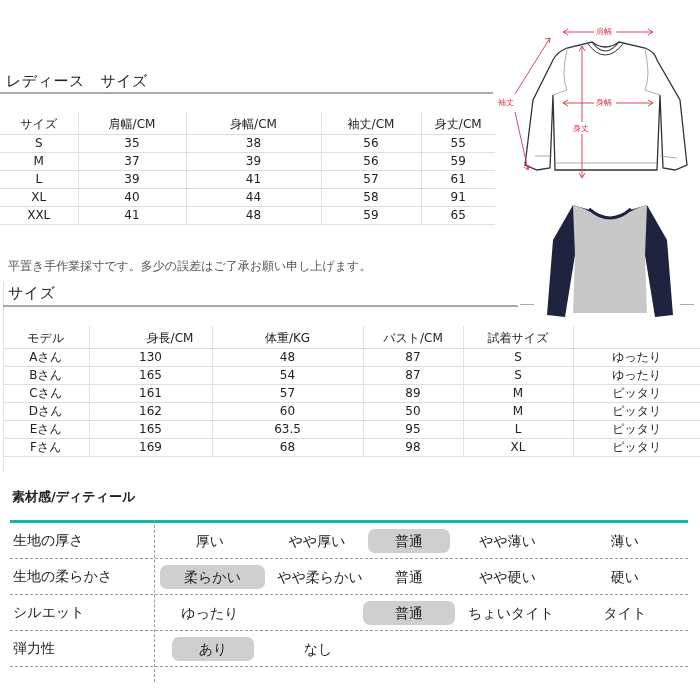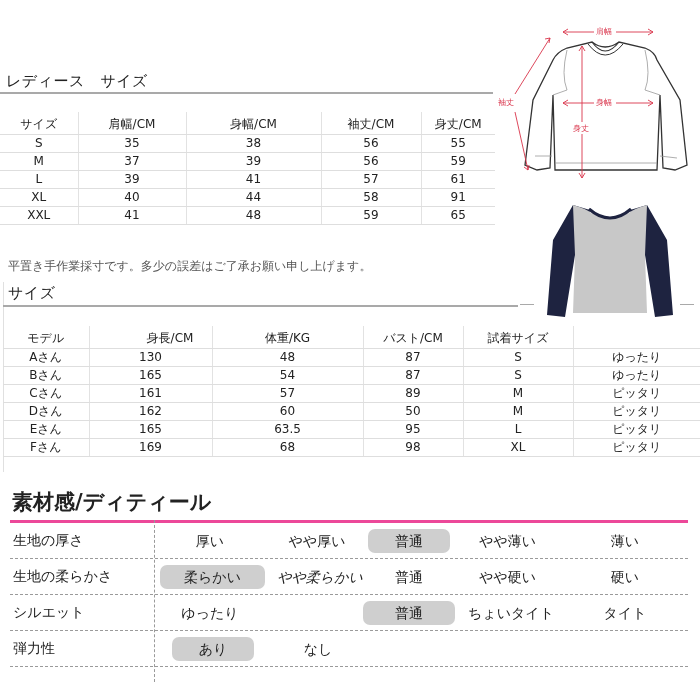--- a/index.html
+++ b/index.html
@@ -17,21 +17,21 @@
     table.grid td, table.grid th {
       text-align: center; font-weight: normal; height: 18px; line-height: 16px;
       border-bottom: 1px solid #dedede; padding: 0;
     }
     table.grid th { height: 22px; vertical-align: bottom; padding-bottom: 2px; }
     table.grid td + td, table.grid th + th { border-left: 1px solid #e2e2e2; }
 
     .note { font-size: 12px; color: #555; }
 
     
-    .mat { position: absolute; left: 10px; top: 520px; width: 678px; border-top: 3px solid #ec4899; }
+    .mat { position: absolute; left: 10px; top: 520px; width: 678px; border-top: 3px solid #14b8a6; }
     .mat-row { position: relative; height: 36px; border-bottom: 1px dashed #9a9a9a; font-size: 14px; }
     .mat-label { position: absolute; left: 3px; top: 9px; color: #222; }
     .mat-opt { position: absolute; top: 6px; height: 24px; line-height: 24px; text-align: center; color: #222; }
     .mat-opt.sel { background: #cfcfcf; border-radius: 7px; }
     .mat-vline { position: absolute; left: 154px; top: 520px; height: 162px; border-left: 1px dashed #9a9a9a; }
 
     
     .diagram { position: absolute; left: 495px; top: 0; width: 205px; height: 185px; }
     .photo { position: absolute; left: 545px; top: 195px; width: 130px; height: 125px; }
   </style>
@@ -204,35 +204,35 @@
       <td>Fさん</td>
       <td>169</td>
       <td>68</td>
       <td>98</td>
       <td>XL</td>
       <td>ピッタリ</td>
     </tr>
   </tbody>
 </table>
 
-<div class="abs" style="left:12px; top:488px; font-size:21px; font-weight:bold; color:#222;">素材感/ディティール</div>
+<div class="abs" style="left:12px; top:488px; font-size:13px; font-weight:bold; color:#222;">素材感/ディティール</div>
 
 <div class="mat">
   <div class="mat-row">
     <span class="mat-label">生地の厚さ</span>
     <span class="mat-opt" style="left:160px; width:80px;">厚い</span>
     <span class="mat-opt" style="left:262px; width:90px;">やや厚い</span>
     <span class="mat-opt sel" style="left:358px; width:82px;">普通</span>
     <span class="mat-opt" style="left:450px; width:95px;">やや薄い</span>
     <span class="mat-opt" style="left:575px; width:80px;">薄い</span>
   </div>
   <div class="mat-row">
     <span class="mat-label">生地の柔らかさ</span>
     <span class="mat-opt sel" style="left:150px; width:105px;">柔らかい</span>
-    <span class="mat-opt" style="left:260px; width:100px;font-style:italic;">やや柔らかい</span>
+    <span class="mat-opt" style="left:260px; width:100px;">やや柔らかい</span>
     <span class="mat-opt" style="left:358px; width:82px;">普通</span>
     <span class="mat-opt" style="left:450px; width:95px;">やや硬い</span>
     <span class="mat-opt" style="left:575px; width:80px;">硬い</span>
   </div>
   <div class="mat-row">
     <span class="mat-label">シルエット</span>
     <span class="mat-opt" style="left:160px; width:80px;">ゆったり</span>
     <span class="mat-opt sel" style="left:353px; width:92px;">普通</span>
     <span class="mat-opt" style="left:447px; width:108px;">ちょいタイト</span>
     <span class="mat-opt" style="left:575px; width:80px;">タイト</span>

